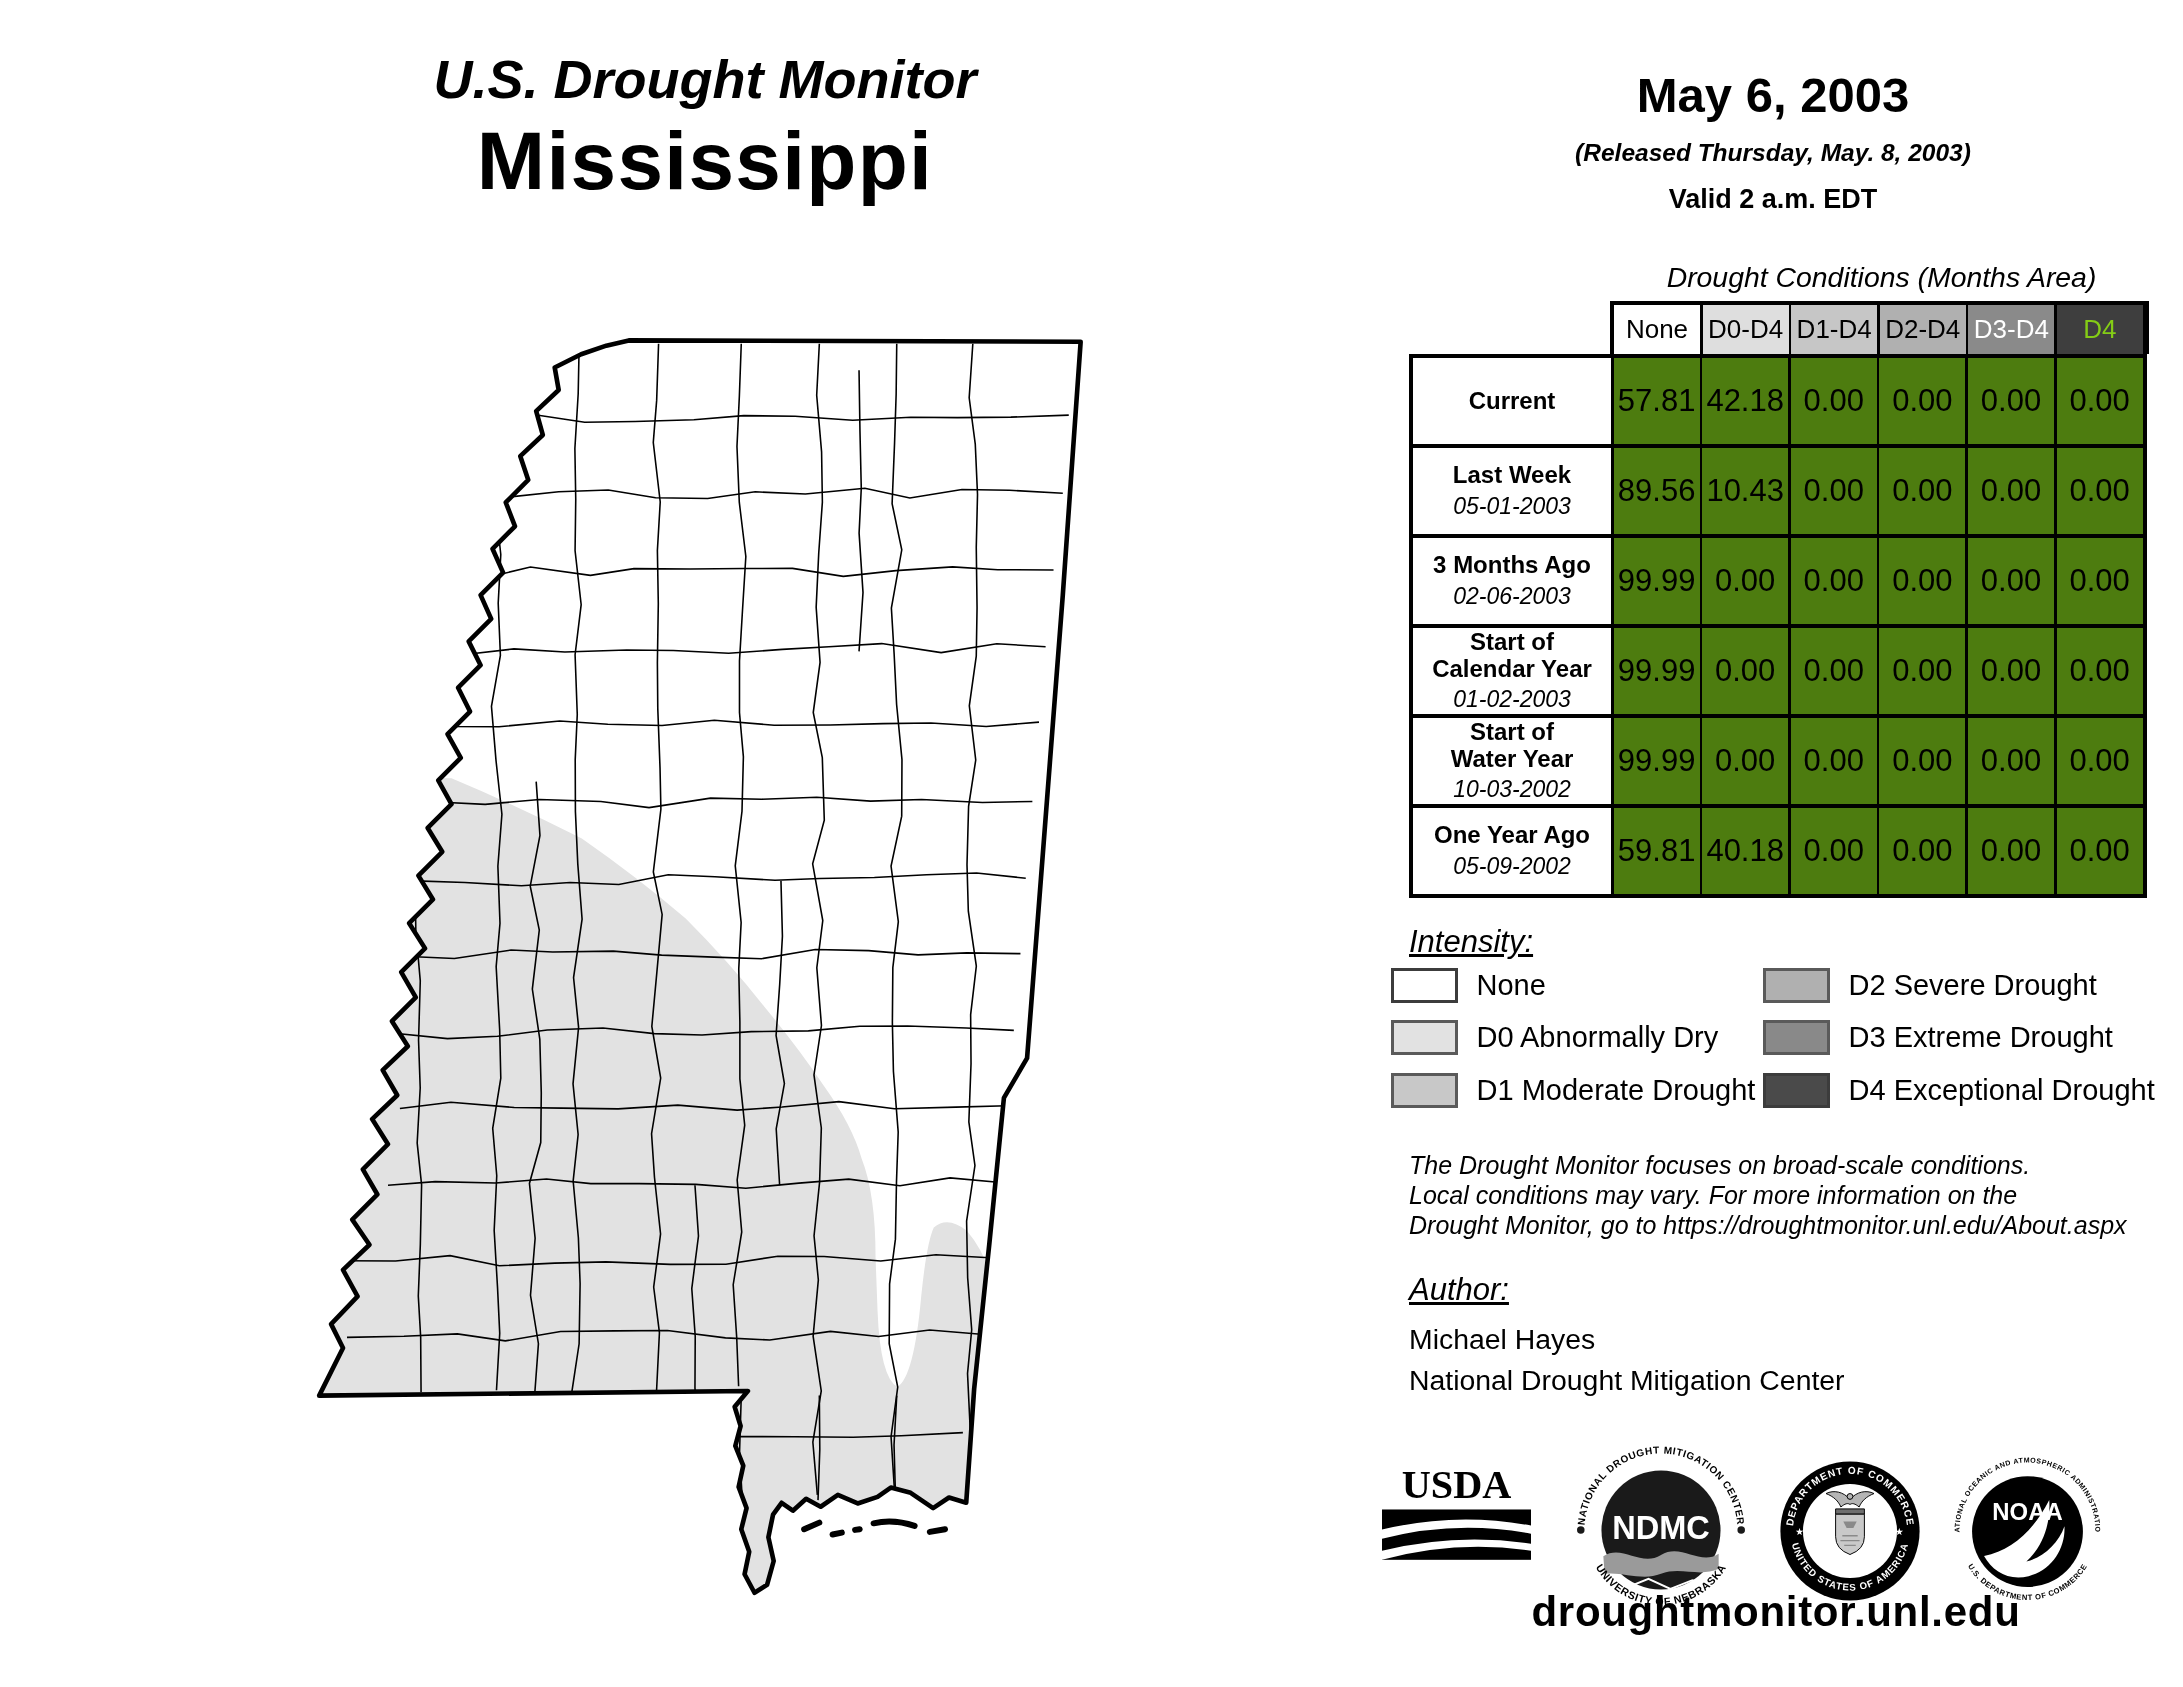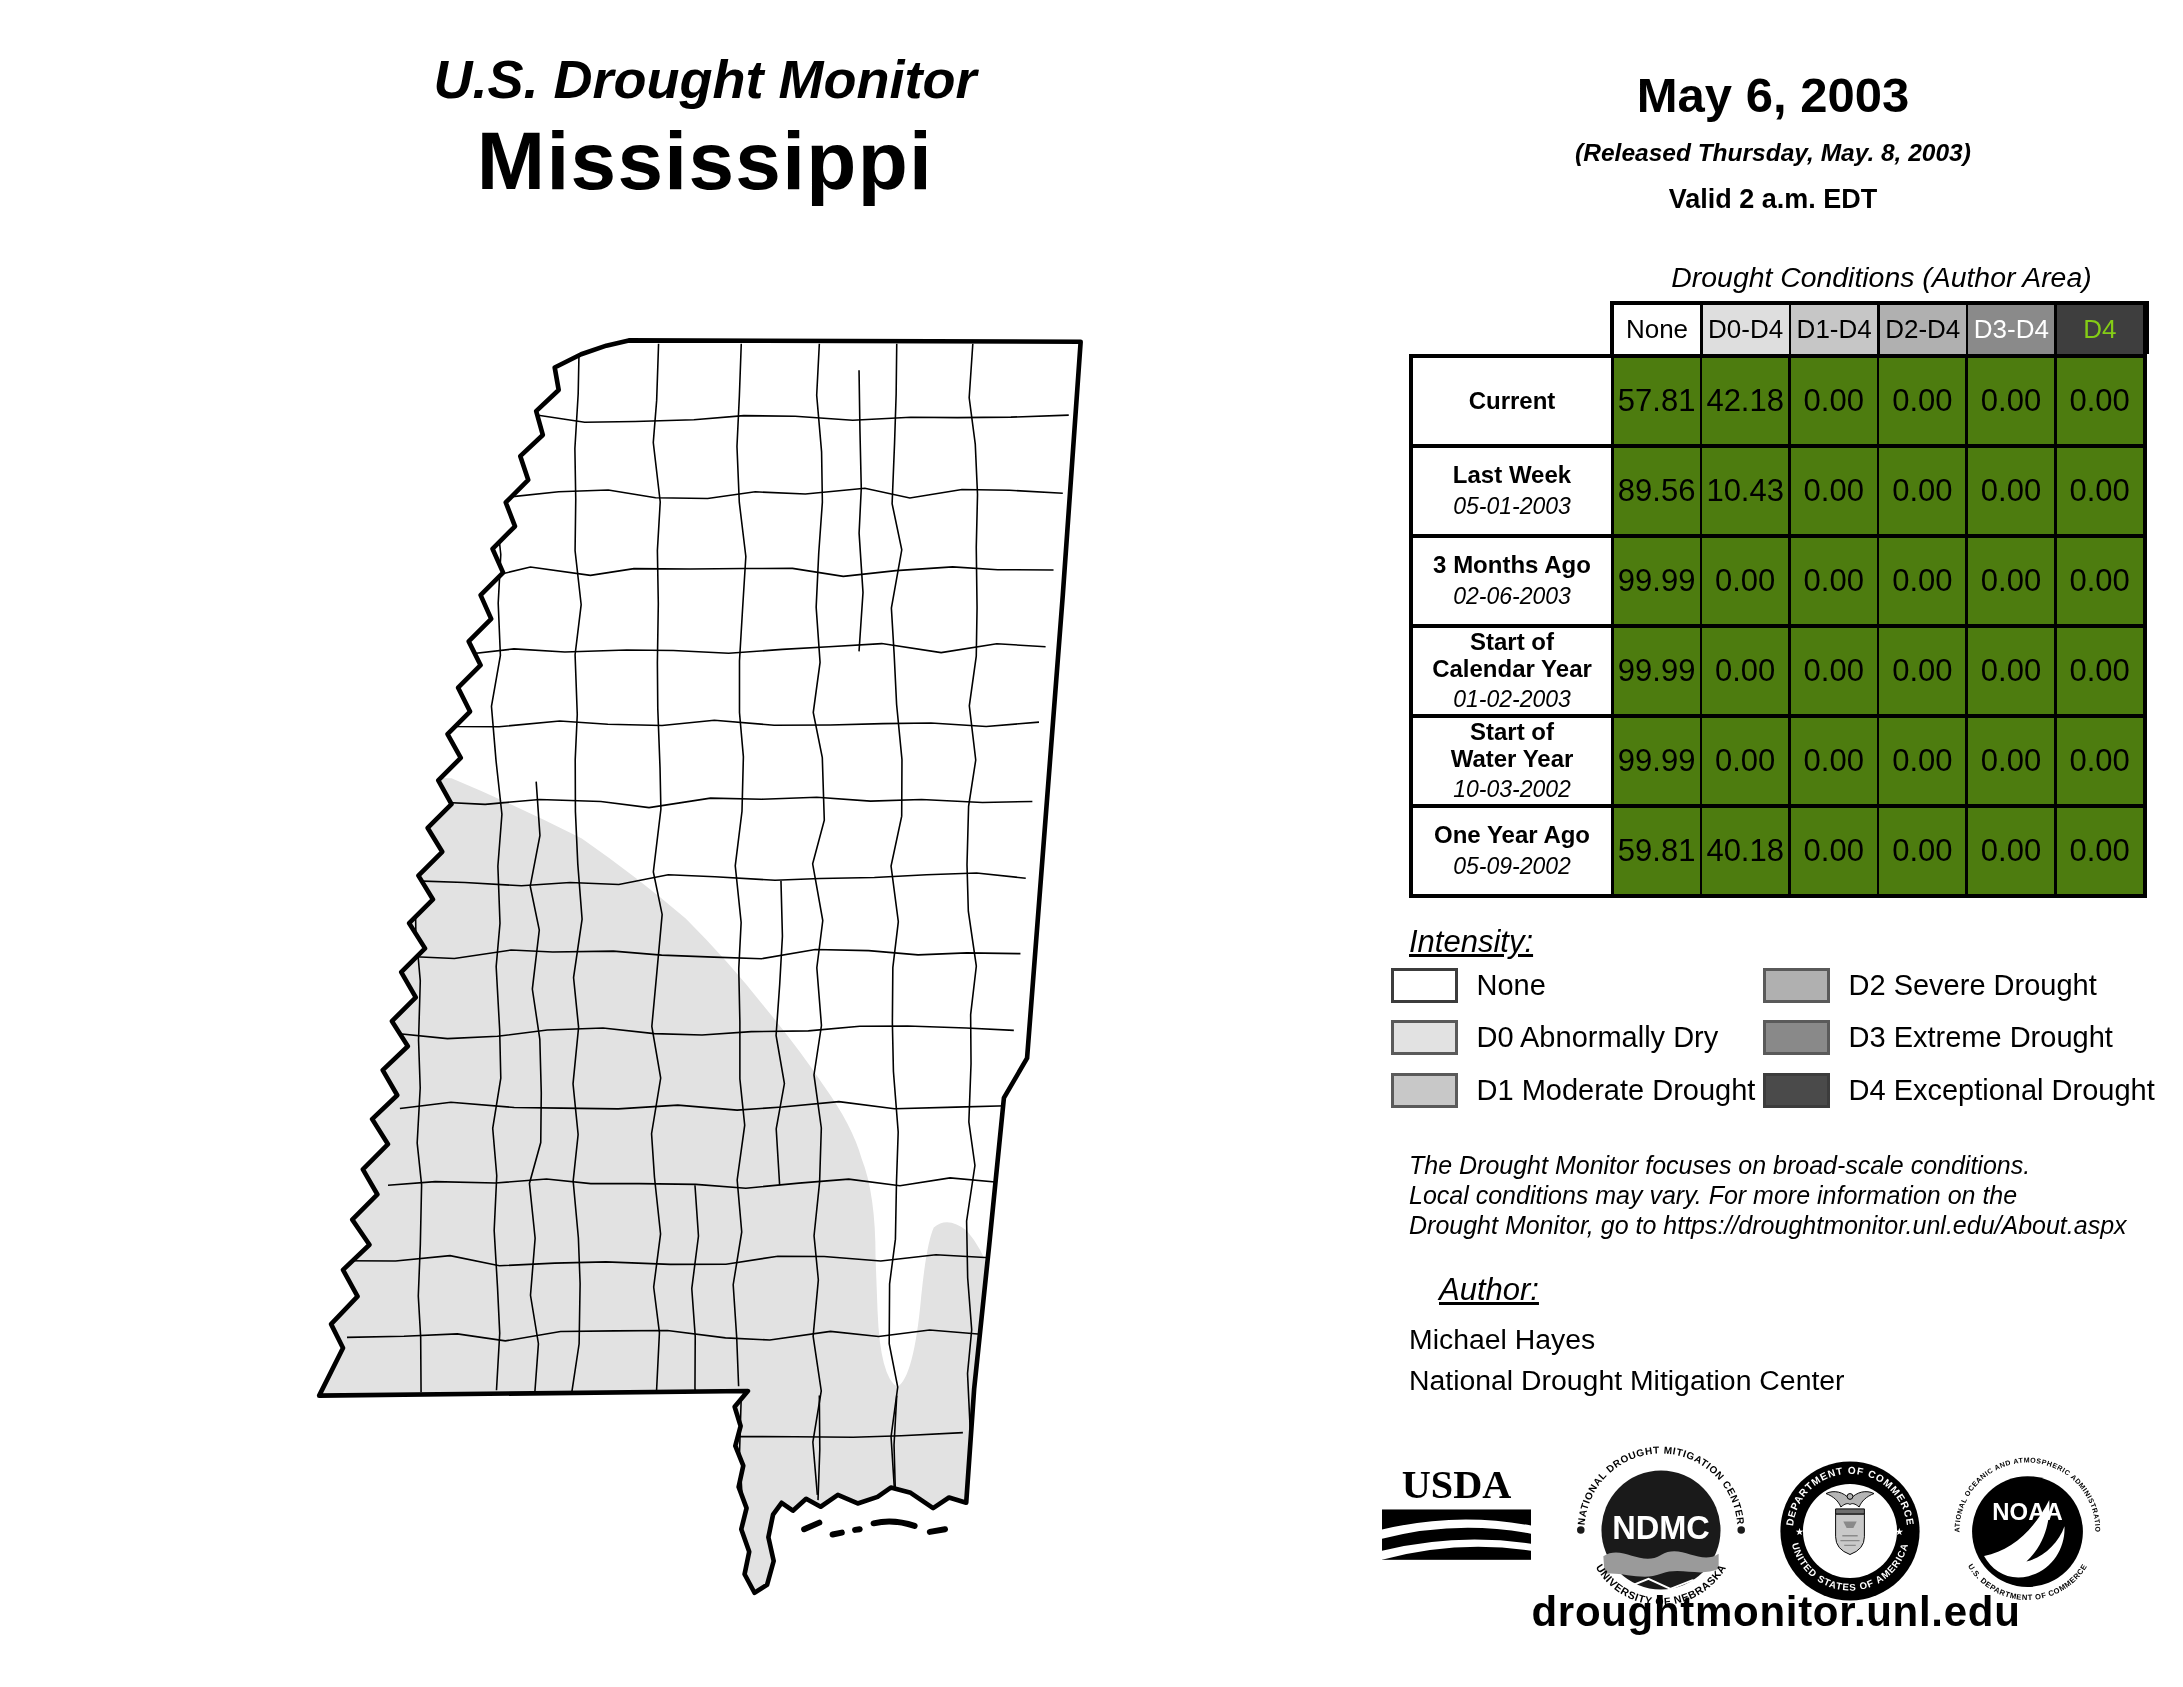--- a/index.html
+++ b/index.html
@@ -44,21 +44,21 @@
   .legend-col{top:967px;display:flex;flex-direction:column;}
   .legend-col.c1{left:1391px;}
   .legend-col.c2{left:1763px;}
   .legend-item{display:flex;align-items:center;height:36px;margin-bottom:16.5px;}
   .swatch{width:61px;height:29px;border:3.3px solid #555;margin-right:18.5px;flex:0 0 auto;}
   .legend-label{font-size:29px;white-space:nowrap;}
 
   
   .disclaimer{left:1409px;top:1150px;font-size:25px;font-style:italic;line-height:30px;}
   .author-h{left:1409px;top:1272px;font-size:31px;font-style:italic;
-            text-decoration:underline;margin-left:30px;}
+            text-decoration:underline;}
   .author-name{left:1409px;top:1323px;font-size:28.4px;}
   .author-org{left:1409px;top:1364px;font-size:28.4px;}
 
   
   .footer-url{left:1442px;top:1588px;width:668px;text-align:center;
               font-size:42px;font-weight:bold;letter-spacing:0.7px;}
 
   
   #map-svg{left:278px;top:304px;}
   #counties polyline{fill:none;stroke:#000;stroke-width:2.4;}
@@ -143,21 +143,21 @@
     <path d="M 795,1852 L 818,1842 M 838,1860 L 852,1857 M 872,1853 L 879,1852
              M 900,1843 Q 930,1836 962,1847 M 985,1856 L 1008,1852" stroke="#000" stroke-width="9" stroke-linecap="round" fill="none"></path>
   </svg>
 
   <div class="abs date-wrap">
     <div class="date-main">May 6, 2003</div>
     <div class="date-released">(Released Thursday, May. 8, 2003)</div>
     <div class="date-valid">Valid 2 a.m. EDT</div>
   </div>
 
-  <div class="abs tbl-caption">Drought Conditions (Author Area)</div>
+  <div class="abs tbl-caption">Drought Conditions (Months Area)</div>
 
   <div class="abs tbl-head">
     <div class="th" style="background-color: rgb(255, 255, 255); color: rgb(0, 0, 0);">None</div>
     <div class="th" style="background-color: rgb(222, 222, 222); color: rgb(0, 0, 0);">D0-D4</div>
     <div class="th" style="background-color: rgb(198, 198, 198); color: #000000;">D1-D4</div>
     <div class="th" style="background-color: rgb(176, 176, 176); color: rgb(0, 0, 0);">D2-D4</div>
     <div class="th" style="background-color: rgb(138, 138, 138); color: rgb(255, 255, 255);">D3-D4</div>
     <div class="th" style="background-color: rgb(62, 62, 62); color: #84cc16;">D4</div>
   </div>
 

